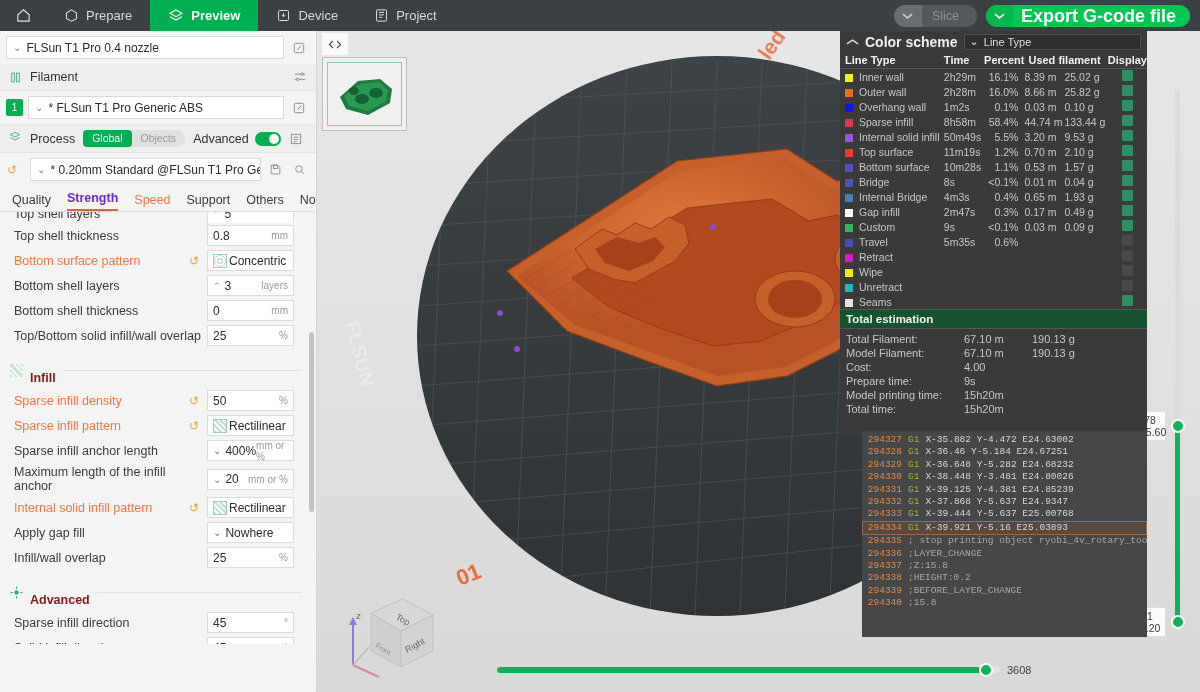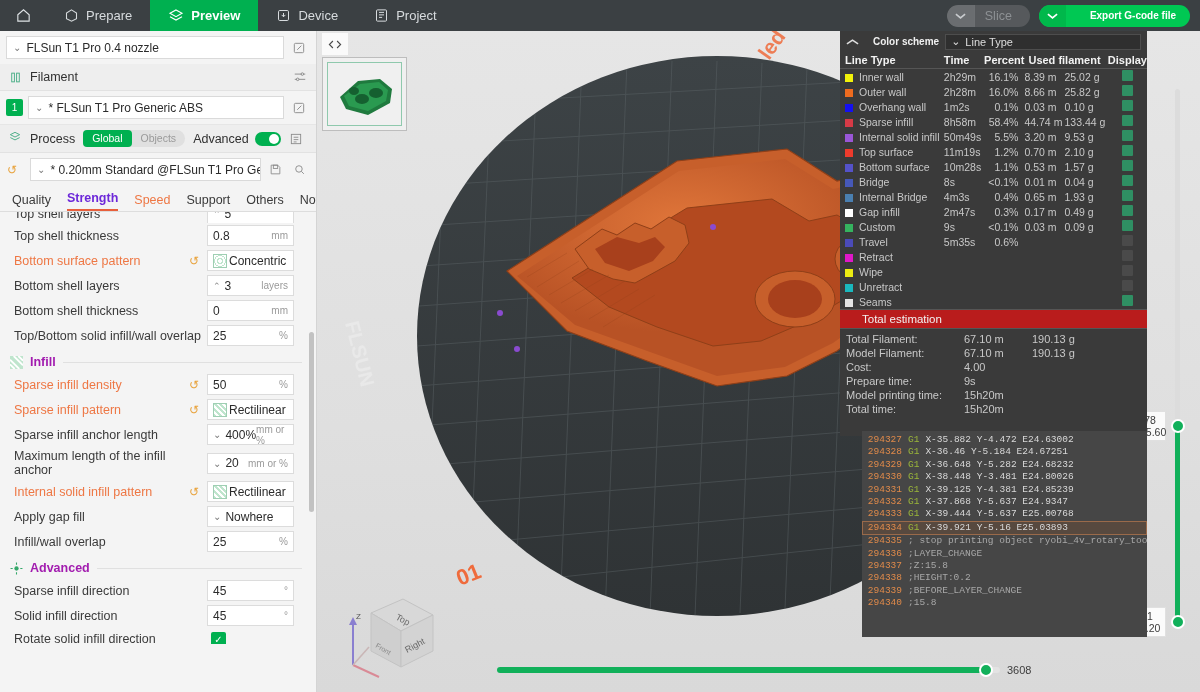--- a/index.html
+++ b/index.html
@@ -42,21 +42,21 @@
     border-left: 1px solid #6c6f72; line-height: 22px;
   }
   .export-group {
     display: flex; align-items: center; height: 22px; margin: auto 10px auto 0;
     border-radius: 11px; background: #00c853; overflow: hidden;
   }
   .export-chev {
     width: 27px; height: 22px; display:flex; align-items:center; justify-content:center;
     background: #00b84b; border-radius: 11px 0 0 11px; color:#ffffff;
   }
-  .export-lbl { padding: 0 14px 0 24px; color:#ffffff; font-size:10px; font-weight:600; line-height:22px; }
+  .export-lbl { padding: 0 14px 0 8px; color:#ffffff; font-size:18px; font-weight:600; line-height:22px; }
 
   
   .leftpanel {
     position: absolute; left: 0; top: 31px; width: 317px; height: 661px;
     background: #f4f4f4; border-right: 1px solid #d4d4d4;
     overflow: hidden;
   }
   .sect-head {
     display: flex; align-items: center; height: 27px; padding: 0 9px;
     background: #eeeeee; border-bottom: 1px solid #e2e2e2;
@@ -115,21 +115,21 @@
     width:14px;height:14px;flex:0 0 auto;margin-right:2px;
     background: repeating-linear-gradient(45deg,#bfe5cd 0 2px,#ffffff 2px 4px);
     border:1px solid #9fcfb3;
   }
   .sfield .sw.conc {
     background: radial-gradient(circle, #ffffff 0 2px, #bfe5cd 2px 3px, #ffffff 3px 5px, #bfe5cd 5px 6px, #ffffff 6px 8px);
   }
   .sfield .chev { color:#7a7a7a; font-size:10px; margin-right:4px;}
   .sfield .spin { color:#8a8a8a; font-size:9px; margin-right:4px;}
   .grp-head { display:flex; align-items:center; gap:7px; padding: 7px 14px 3px 10px; }
-  .grp-head .gname { font-size:12.5px; font-weight:bold; color:#a21caf; }
+  .grp-head .gname { font-size:12.5px; font-weight:bold; color:#7f1d1d;margin-top:16px; }
   .grp-head .gline { flex:1; height:1px; background:#e0e0e0; }
   .grp-ico { width:13px;height:13px; }
   .cbox { width:15px;height:15px;background:#00b050;border-radius:2px;display:flex;align-items:center;justify-content:center;color:#fff;font-size:10px;}
   .clip-top { overflow:hidden; height: 11px; }
   .vscroll-left {
     position:absolute; right:2px; top:120px; width:5px; height:180px;
     background:#c2c2c2; border-radius:3px;
   }
 
   
@@ -174,37 +174,37 @@
     padding:2px 5px; text-align:center; font-size:10.5px; color:#3b3b3b; line-height:12px;
     width:32px;
   }
 
   
   .legend {
     position:absolute; left:840px; top:31px; width:307px; height:405px;
     background:#3a3a3a; color:#e0e0e0; font-size:11px;
   }
   .legend-head { display:flex; align-items:center; height:21px; padding:0 6px; gap:6px; }
-  .legend-head .lt { font-weight:bold; color:#f0f0f0; font-size:10px;margin-left:8px;}
+  .legend-head .lt { font-weight:bold; color:#f0f0f0; font-size:14px;}
   .lsel {
     flex:1; height:16px; background:#2f2f2f; border:1px solid #4d4d4d;
     display:flex; align-items:center; gap:5px; padding:0 5px; font-size:11px; color:#dedede;
   }
   .ltable { width:100%; border-collapse:collapse; }
   .ltable th {
     text-align:left; font-size:11px; font-weight:bold; color:#f2f2f2;
     padding:2px 0; border-bottom:1px solid #555;
   }
   .ltable td { font-size:10.5px; color:#c8c8c8; padding:1px 0; white-space:nowrap; }
   .sw-dot { display:inline-block; width:8px; height:8px; margin:0 6px 0 5px; vertical-align:middle;}
   .ck { width:11px;height:11px;display:inline-block;background:#2f8f63;border-radius:1px;}
   .ck.off { background:#4a4a4a; }
   .totals-head {
-    font-weight:normal; color:#f2f2f2; font-size:11.5px; padding:3px 22px;
-    border-top:1px solid #555; border-bottom:1px solid #555; background:#b91c1c;
+    font-weight:bold; color:#f2f2f2; font-size:11.5px; padding:3px 6px;
+    border-top:1px solid #555; border-bottom:1px solid #555; background:#14532d;
   }
   .totals { padding:3px 6px; }
   .totals div { display:flex; font-size:11px; color:#c8c8c8; line-height:14px;}
   .totals .tk { width:118px; }
   .totals .tv1 { width:68px; }
 
   
   .gcodebox {
     position:absolute; left:862px; top:431px; width:285px; height:206px;
     background:#464646; overflow:hidden; font-family:"Liberation Mono", monospace;

